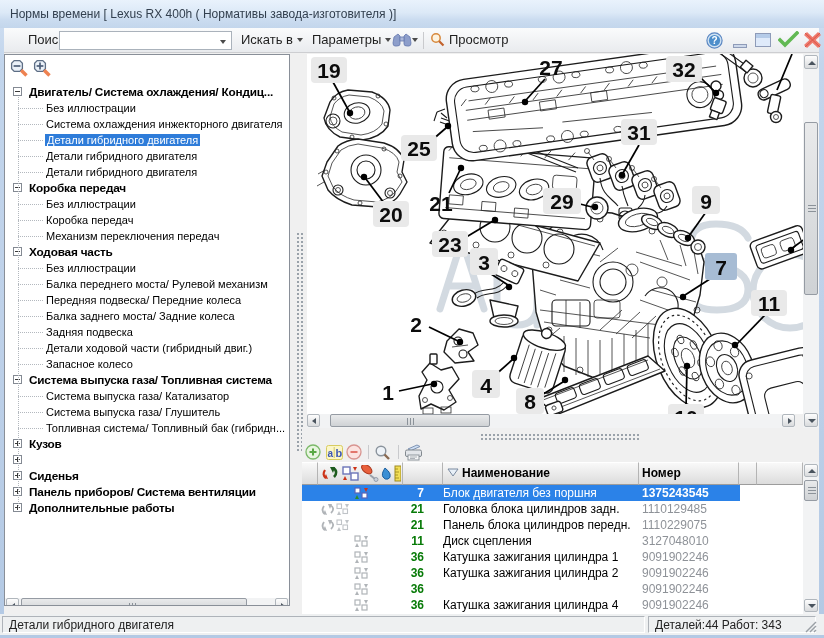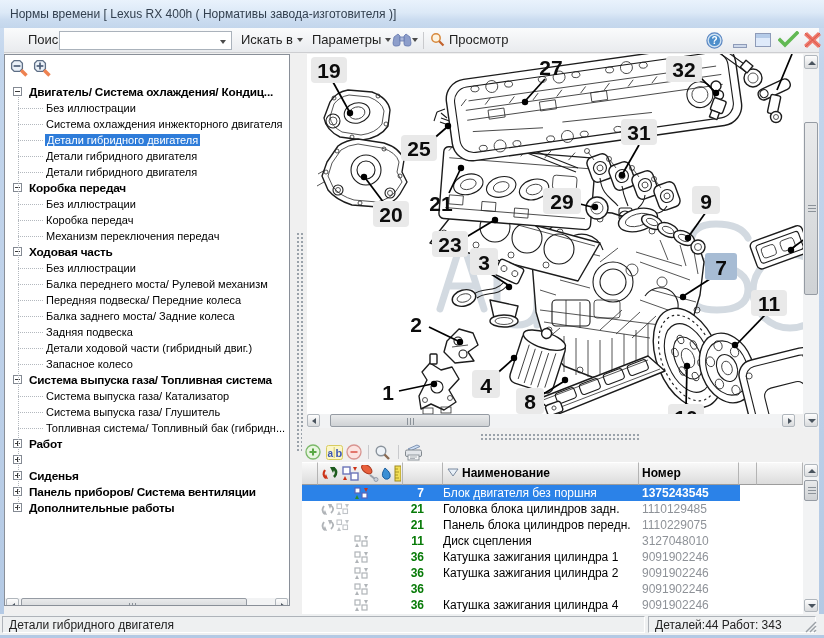--- a/index.html
+++ b/index.html
@@ -173,21 +173,21 @@
       <div class="doth" style="left:13px;top:341px;width:25px"></div>
       <div class="trow" style="top:333px;left:41px">Система выпуска газа/ Катализатор</div>
       <div class="doth" style="left:13px;top:357px;width:25px"></div>
       <div class="trow" style="top:349px;left:41px">Система выпуска газа/ Глушитель</div>
       <div class="doth" style="left:13px;top:373px;width:25px"></div>
       <div class="trow" style="top:365px;left:41px">Топливная система/ Топливный бак (гибридн...</div>
       <div class="pm plus" style="left:8px;top:384px">
         <i></i>
         <b></b>
       </div>
-      <div class="trow" style="top:381px;left:24px"><b>Работ</b></div>
+      <div class="trow" style="top:381px;left:24px"><b>Кузов</b></div>
       <div class="pm plus" style="left:8px;top:400px">
         <i></i>
         <b></b>
       </div>
       <div class="pm plus" style="left:8px;top:416px">
         <i></i>
         <b></b>
       </div>
       <div class="trow" style="top:413px;left:24px"><b>Сиденья</b></div>
       <div class="pm plus" style="left:8px;top:432px">

